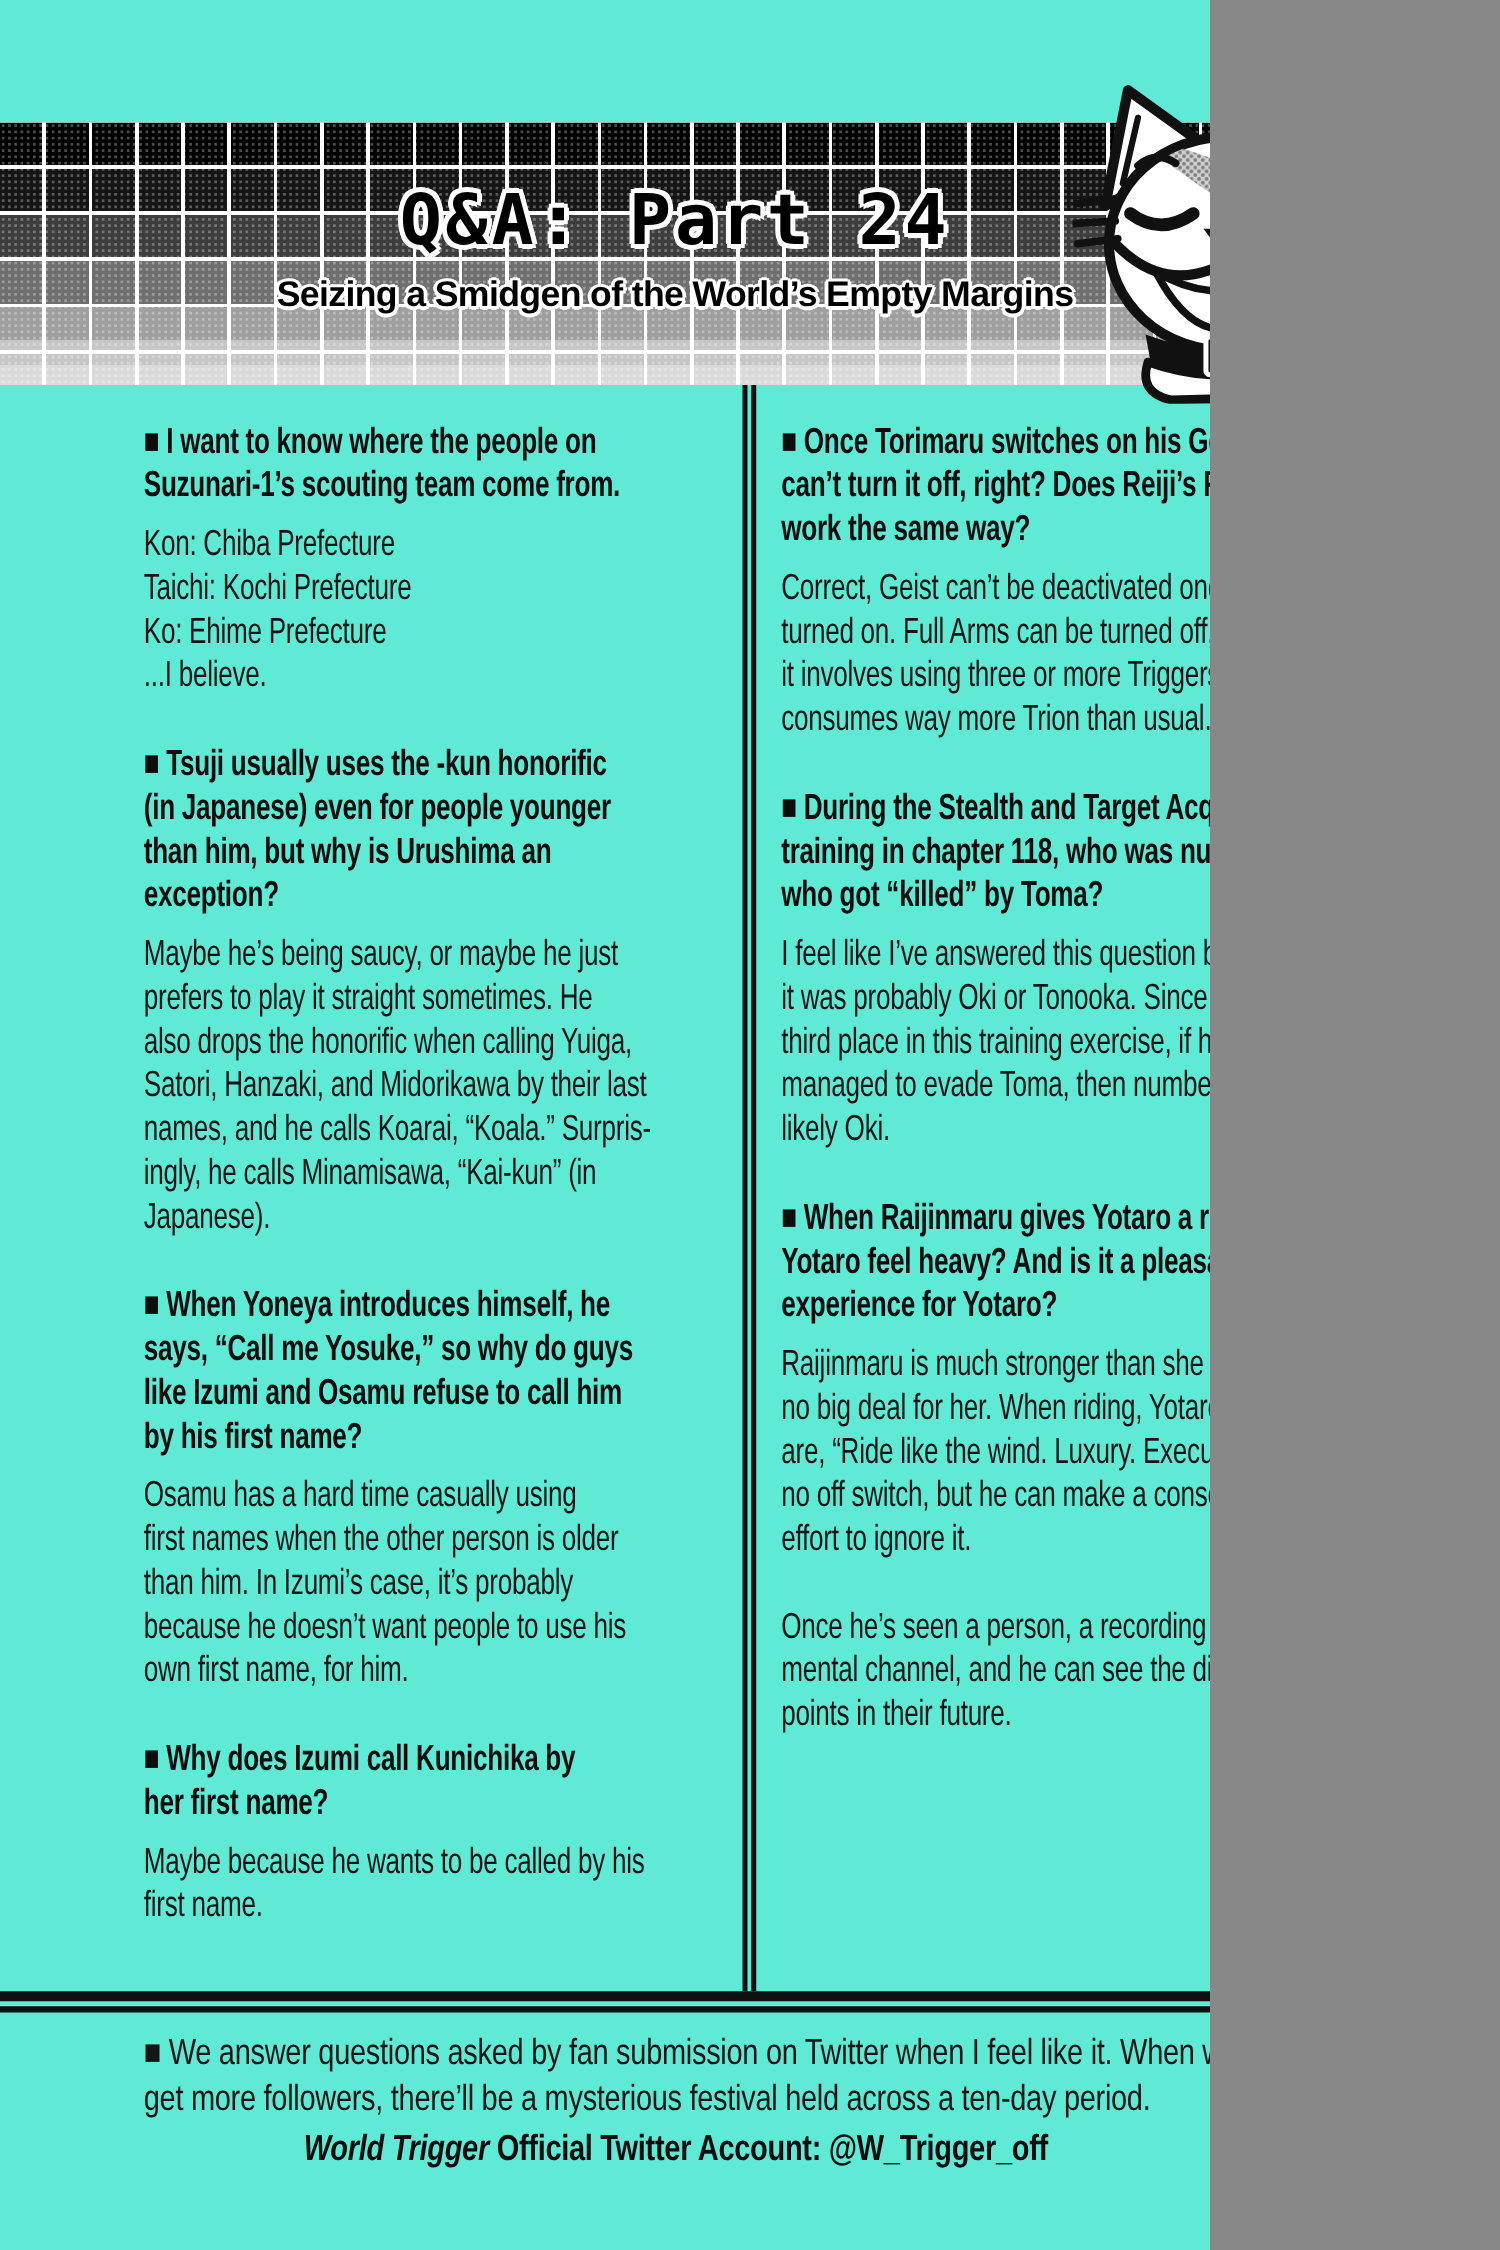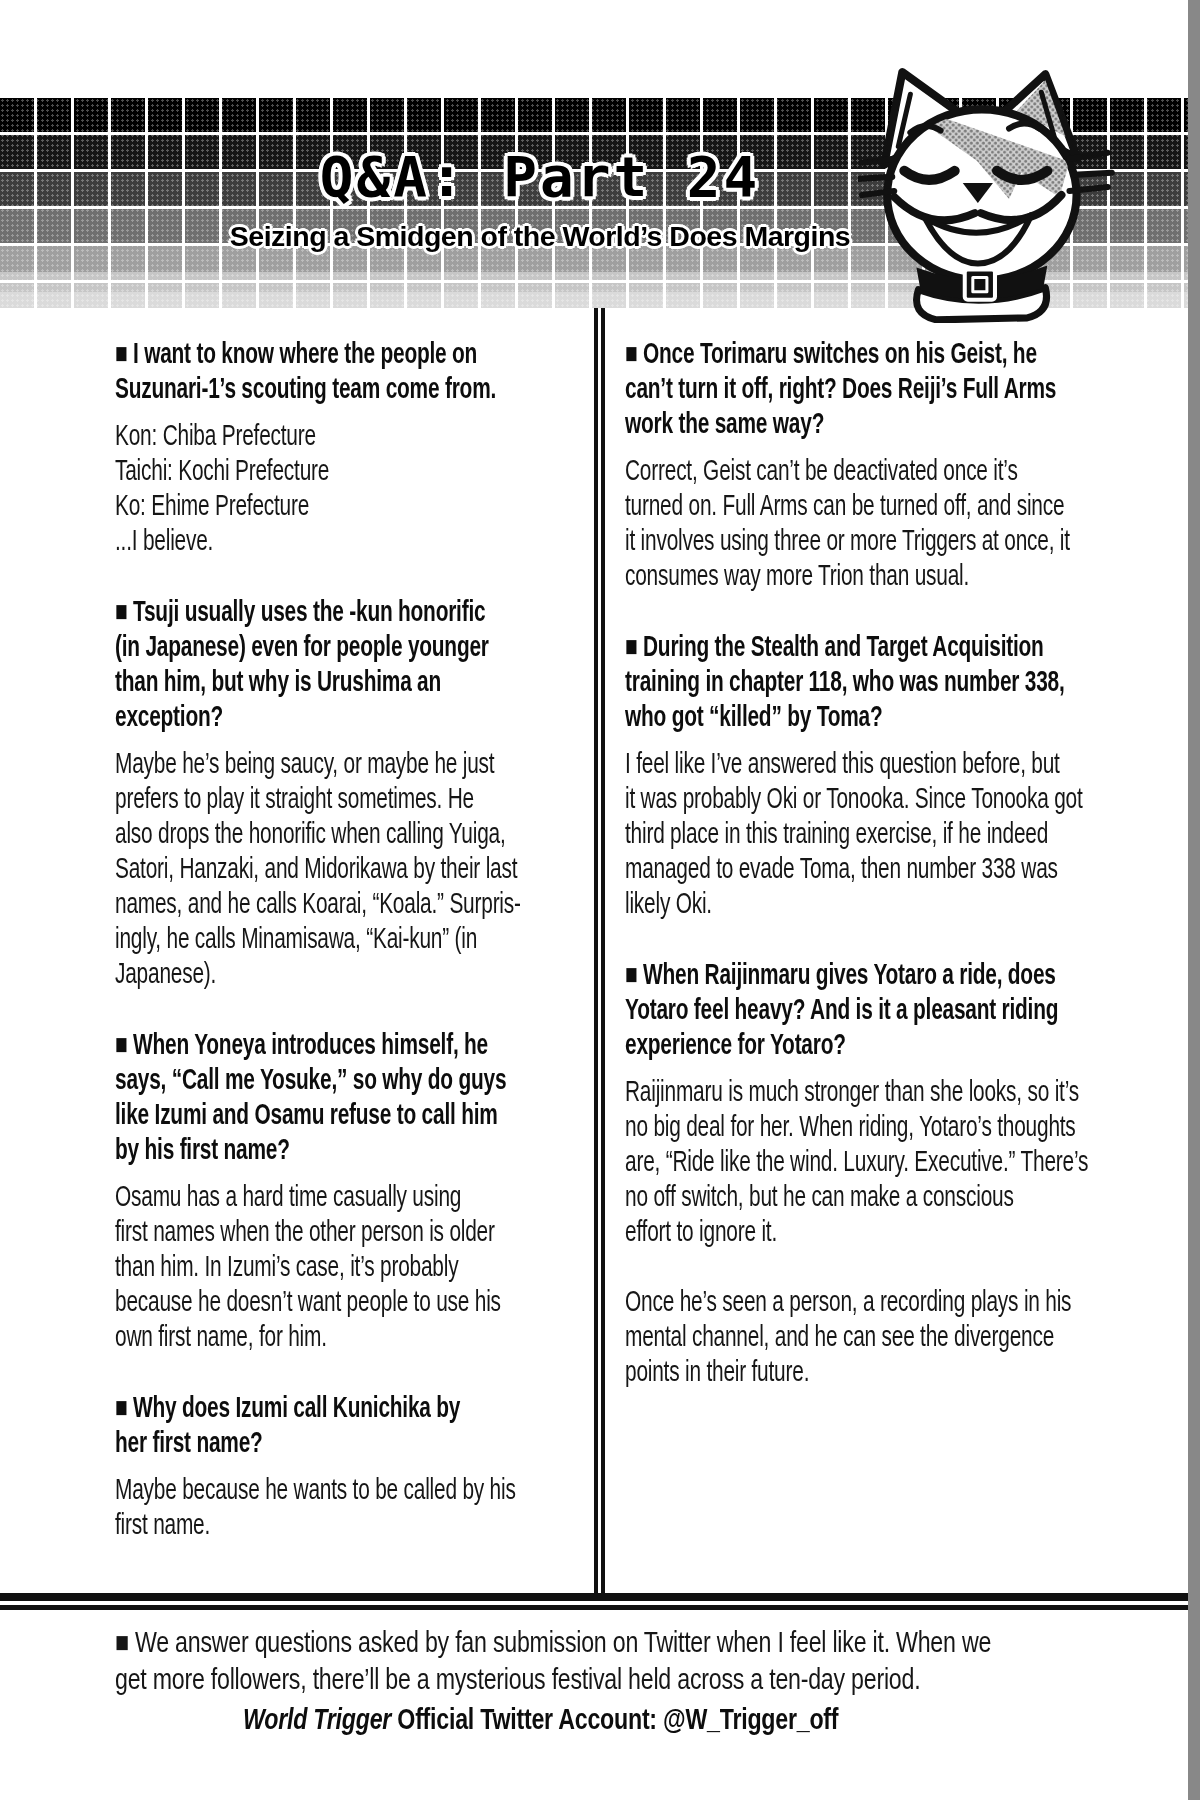--- a/index.html
+++ b/index.html
@@ -1,16 +1,16 @@
 <!DOCTYPE html>
 <html><head>
 <meta charset="utf-8">
 <style>
   html,body{margin:0;padding:0;background:#888;}
-  .page{position:relative;width:1188px;height:1800px;background:#ffffff;overflow:hidden;
+  .page{position:relative;width:968px;height:1800px;background:#5eead4;overflow:hidden;
         font-family:"Liberation Sans",sans-serif;color:#111;}
   
   .banner{position:absolute;left:0;top:98px;width:1200px;height:210px;
     background-image:
       repeating-linear-gradient(90deg, rgba(255,255,255,0) 0 34px, #fff 34px 37px),
       repeating-linear-gradient(180deg, rgba(255,255,255,0) 0 34px, #fff 34px 37px),
       radial-gradient(rgba(255,255,255,.30) 1px, rgba(0,0,0,0) 1.4px),
       linear-gradient(180deg,#000 0 37px,#151515 37px 74px,#3d3d3d 74px 111px,
                       #6f6f6f 111px 148px,#9f9f9f 148px 174px,#c6c6c6 174px 194px,#dadada 194px 210px);
     background-size:auto,auto,5px 5px,auto;}
@@ -83,21 +83,21 @@
       <path d="M210,92 L248,86 M214,108 L252,106 M210,124 L248,120" fill="none" stroke-width="6"></path>
       <path d="M60,222 Q52,246 78,252 L168,250 Q192,244 186,220 Q122,244 60,222 Z" fill="#fff" stroke-width="7"></path>
       <path d="M58,200 Q122,224 188,198 L184,220 Q122,242 62,222 Z" fill="#111" stroke="none"></path>
       <rect x="106" y="202" width="30" height="30" rx="3" fill="#111" stroke="#fff" stroke-width="4"></rect>
       <rect x="114" y="210" width="14" height="14" fill="none" stroke="#fff" stroke-width="3"></rect>
     </g>
   </svg>
 
   <div class="banner-text">
     <h1 class="banner-title">Q&amp;A: Part 24</h1>
-    <div class="banner-subtitle">Seizing a Smidgen of the World’s Does Margins</div>
+    <div class="banner-subtitle">Seizing a Smidgen of the World’s Empty Margins</div>
   </div>
 
   <section class="col col-left">
     <article class="qa">
       <h2 class="q">■  I want to know where the people on
 Suzunari-1’s scouting team come from.</h2>
       <p class="a">Kon: Chiba Prefecture
 Taichi: Kochi Prefecture
 Ko: Ehime Prefecture
 ...I believe.</p>

